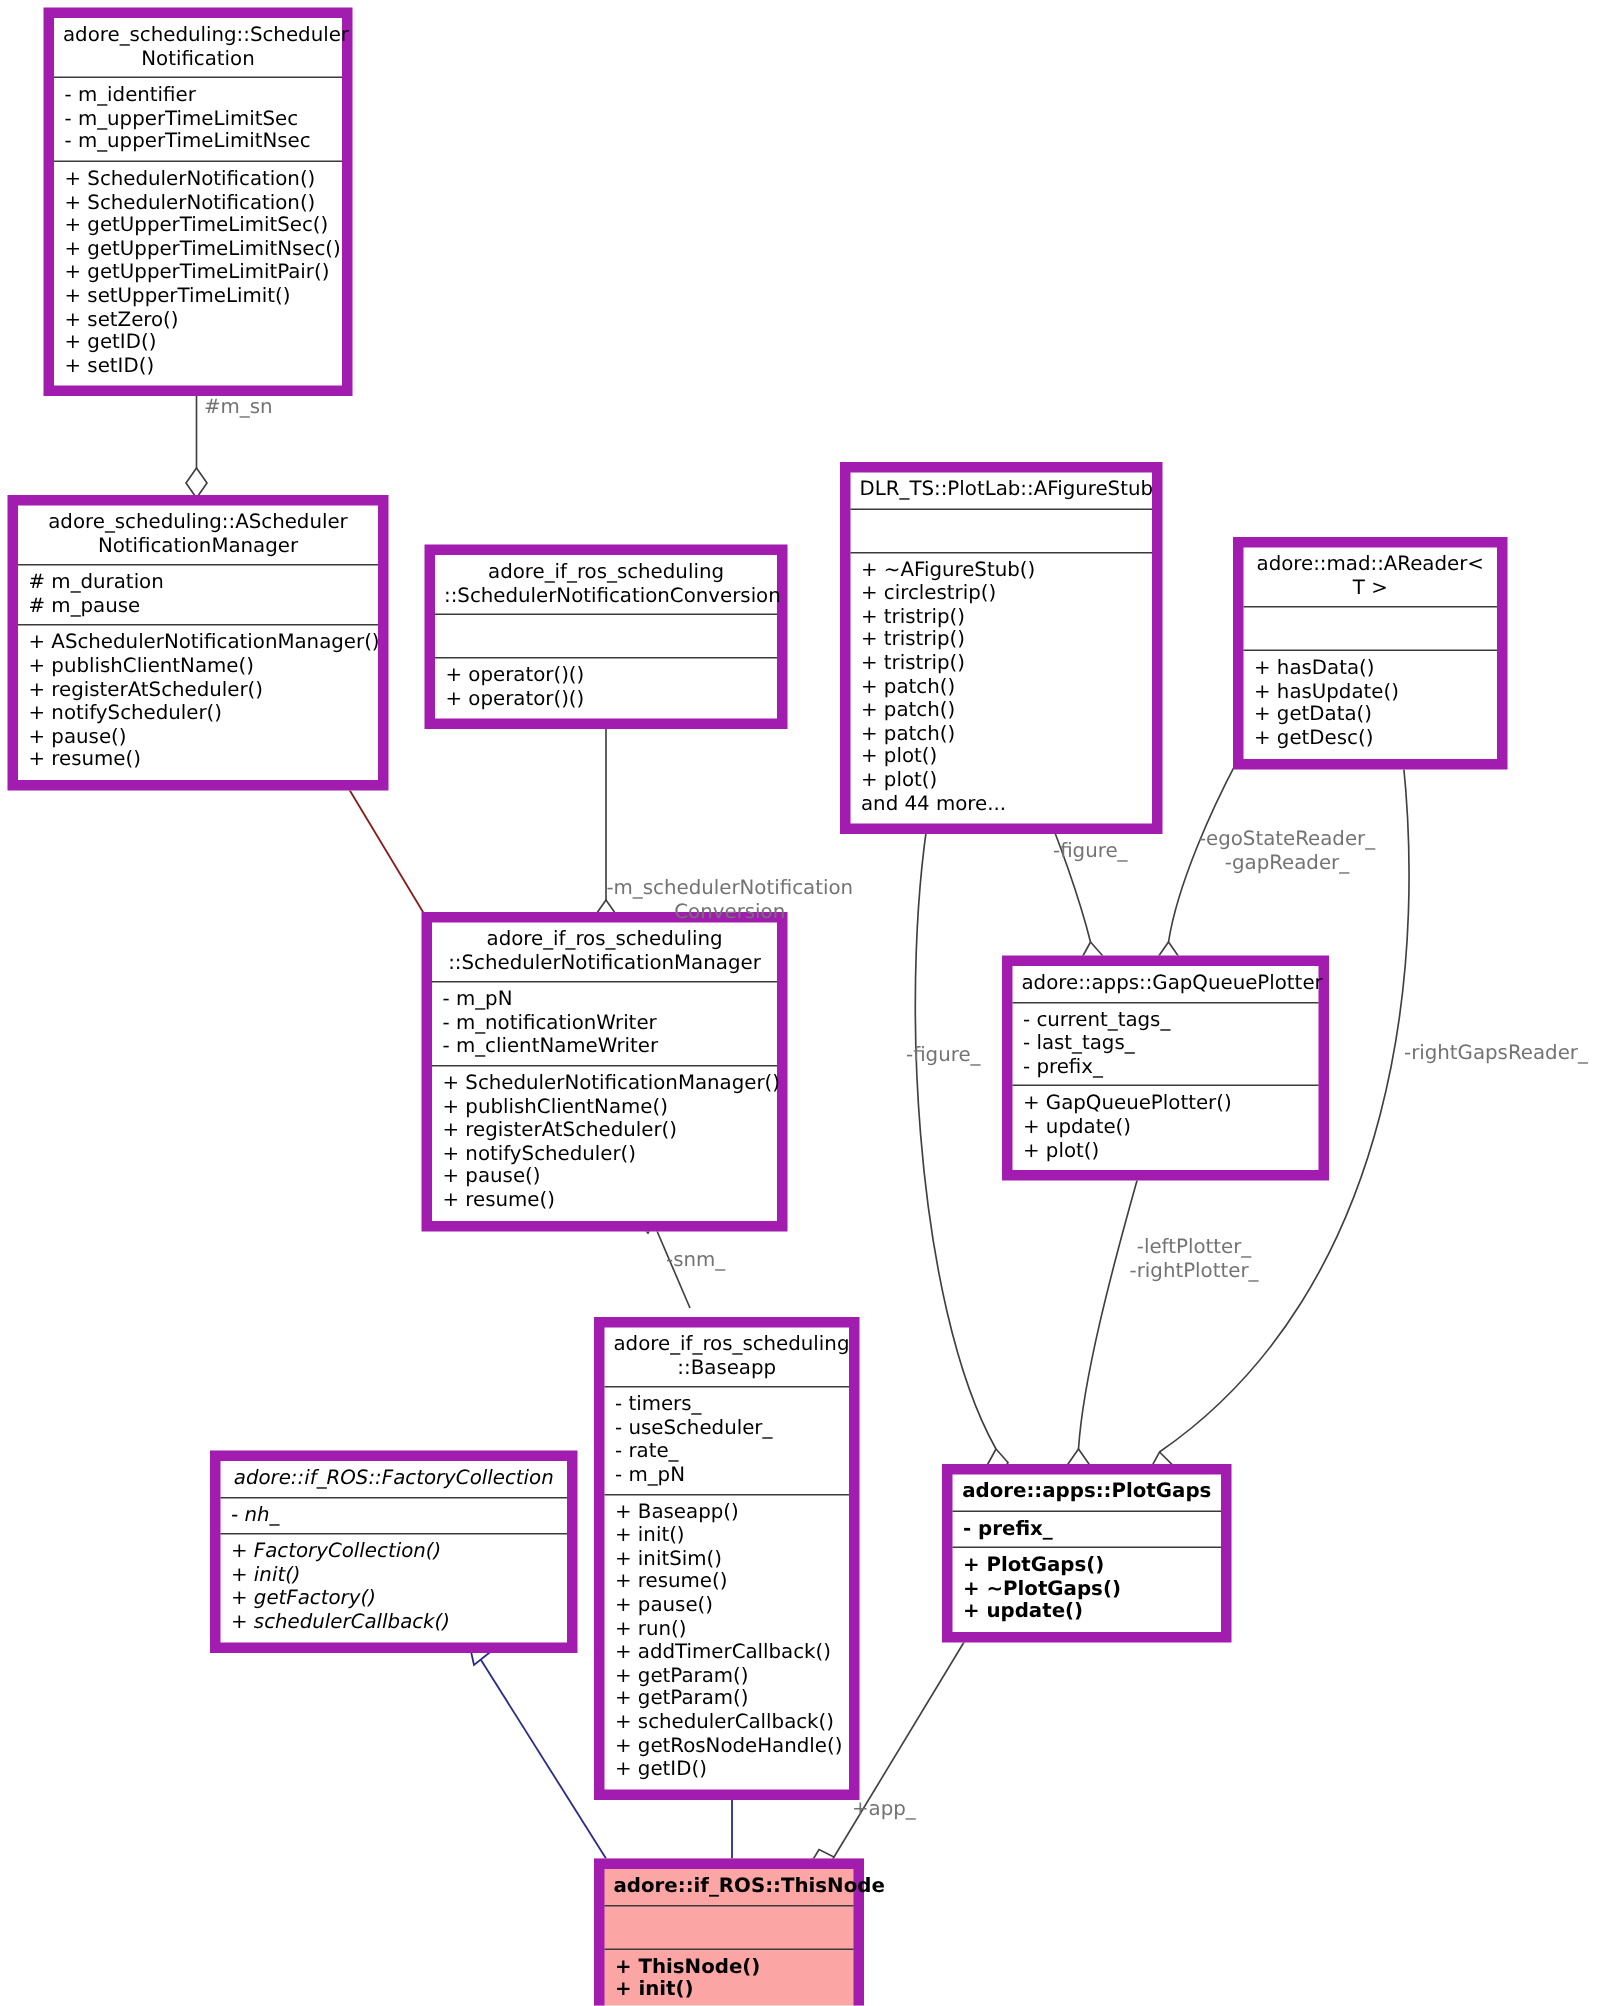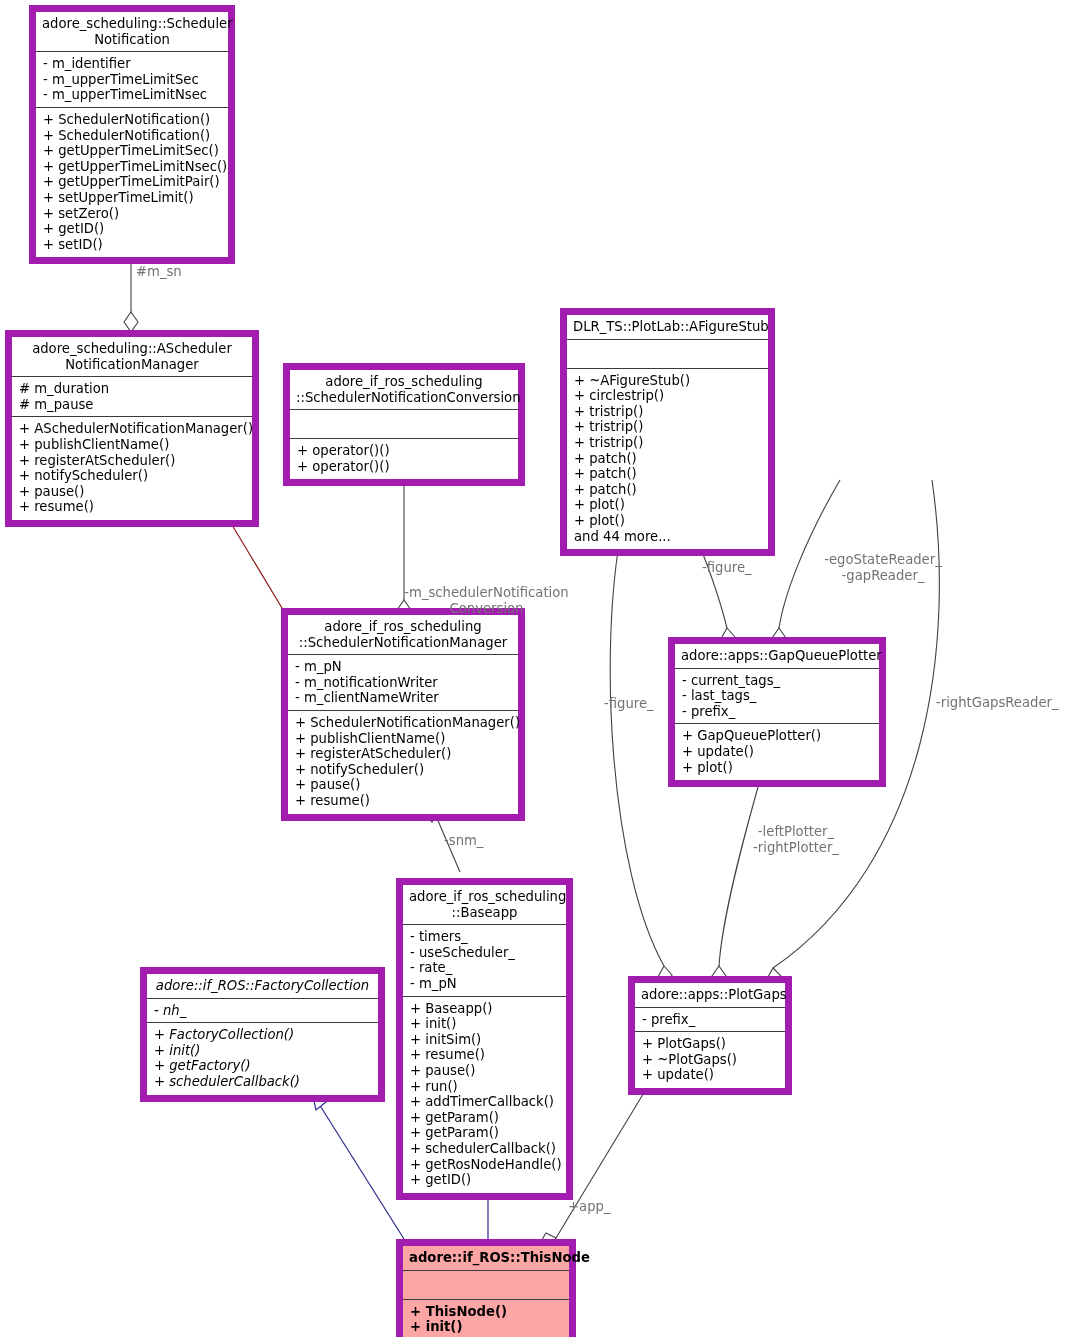--- a/index.html
+++ b/index.html
@@ -178,20 +178,30 @@
       <div class="uml-row">+ tristrip()</div>
       <div class="uml-row">+ patch()</div>
       <div class="uml-row">+ patch()</div>
       <div class="uml-row">+ patch()</div>
       <div class="uml-row">+ plot()</div>
       <div class="uml-row">+ plot()</div>
       <div class="uml-row">and 44 more...</div>
     </div>
   </div>
 
+  <div class="uml-class" style="left:822px; top:358px; width:183px;">
+    <div class="uml-title">adore::mad::AReader&lt; T &gt;</div>
+    <div class="uml-attrs" style="height:20px;"></div>
+    <div class="uml-ops">
+      <div class="uml-row">+ hasData()</div>
+      <div class="uml-row">+ hasUpdate()</div>
+      <div class="uml-row">+ getData()</div>
+      <div class="uml-row">+ getDesc()</div>
+    </div>
+  </div>
 
   <div class="uml-class" style="left:281px; top:608px; width:244px;">
     <div class="uml-title">adore_if_ros_scheduling
 ::SchedulerNotificationManager</div>
     <div class="uml-attrs">
       <div class="uml-row">- m_pN</div>
       <div class="uml-row">- m_notificationWriter</div>
       <div class="uml-row">- m_clientNameWriter</div>
     </div>
     <div class="uml-ops">
@@ -249,21 +259,21 @@
       <div class="uml-row">- nh_</div>
     </div>
     <div class="uml-ops">
       <div class="uml-row">+ FactoryCollection()</div>
       <div class="uml-row">+ init()</div>
       <div class="uml-row">+ getFactory()</div>
       <div class="uml-row">+ schedulerCallback()</div>
     </div>
   </div>
 
-  <div class="uml-class" style="left:628px; top:976px; width:164px;">
+  <div class="uml-class" style="left:628px; top:976px; width:193px;font-weight:bold;">
     <div class="uml-title">adore::apps::PlotGaps</div>
     <div class="uml-attrs">
       <div class="uml-row">- prefix_</div>
     </div>
     <div class="uml-ops">
       <div class="uml-row">+ PlotGaps()</div>
       <div class="uml-row">+ ~PlotGaps()</div>
       <div class="uml-row">+ update()</div>
     </div>
   </div>
@@ -277,21 +287,21 @@
     </div>
   </div>
 
   <div class="edge-label left-al" style="left:136px; top:264px;">#m_sn</div>
 
   <div class="edge-label" style="left:404px; top:550px; width:165px;margin-top:35px;">-m_schedulerNotification
 Conversion</div>
 
   <div class="edge-label left-al" style="left:702px; top:560px;">-figure_</div>
 
-  <div class="edge-label" style="left:818px; top:552px; width:130px;">-egoStateReader_
+  <div class="edge-label" style="left:793px; top:552px; width:130px;">-egoStateReader_
 -gapReader_</div>
 
   <div class="edge-label left-al" style="left:604px; top:696px;">-figure_</div>
 
   <div class="edge-label left-al" style="left:936px; top:695px;">-rightGapsReader_</div>
 
   <div class="edge-label" style="left:746px; top:824px; width:100px;">-leftPlotter_
 -rightPlotter_</div>
 
   <div class="edge-label left-al" style="left:444px; top:833px;">-snm_</div>

